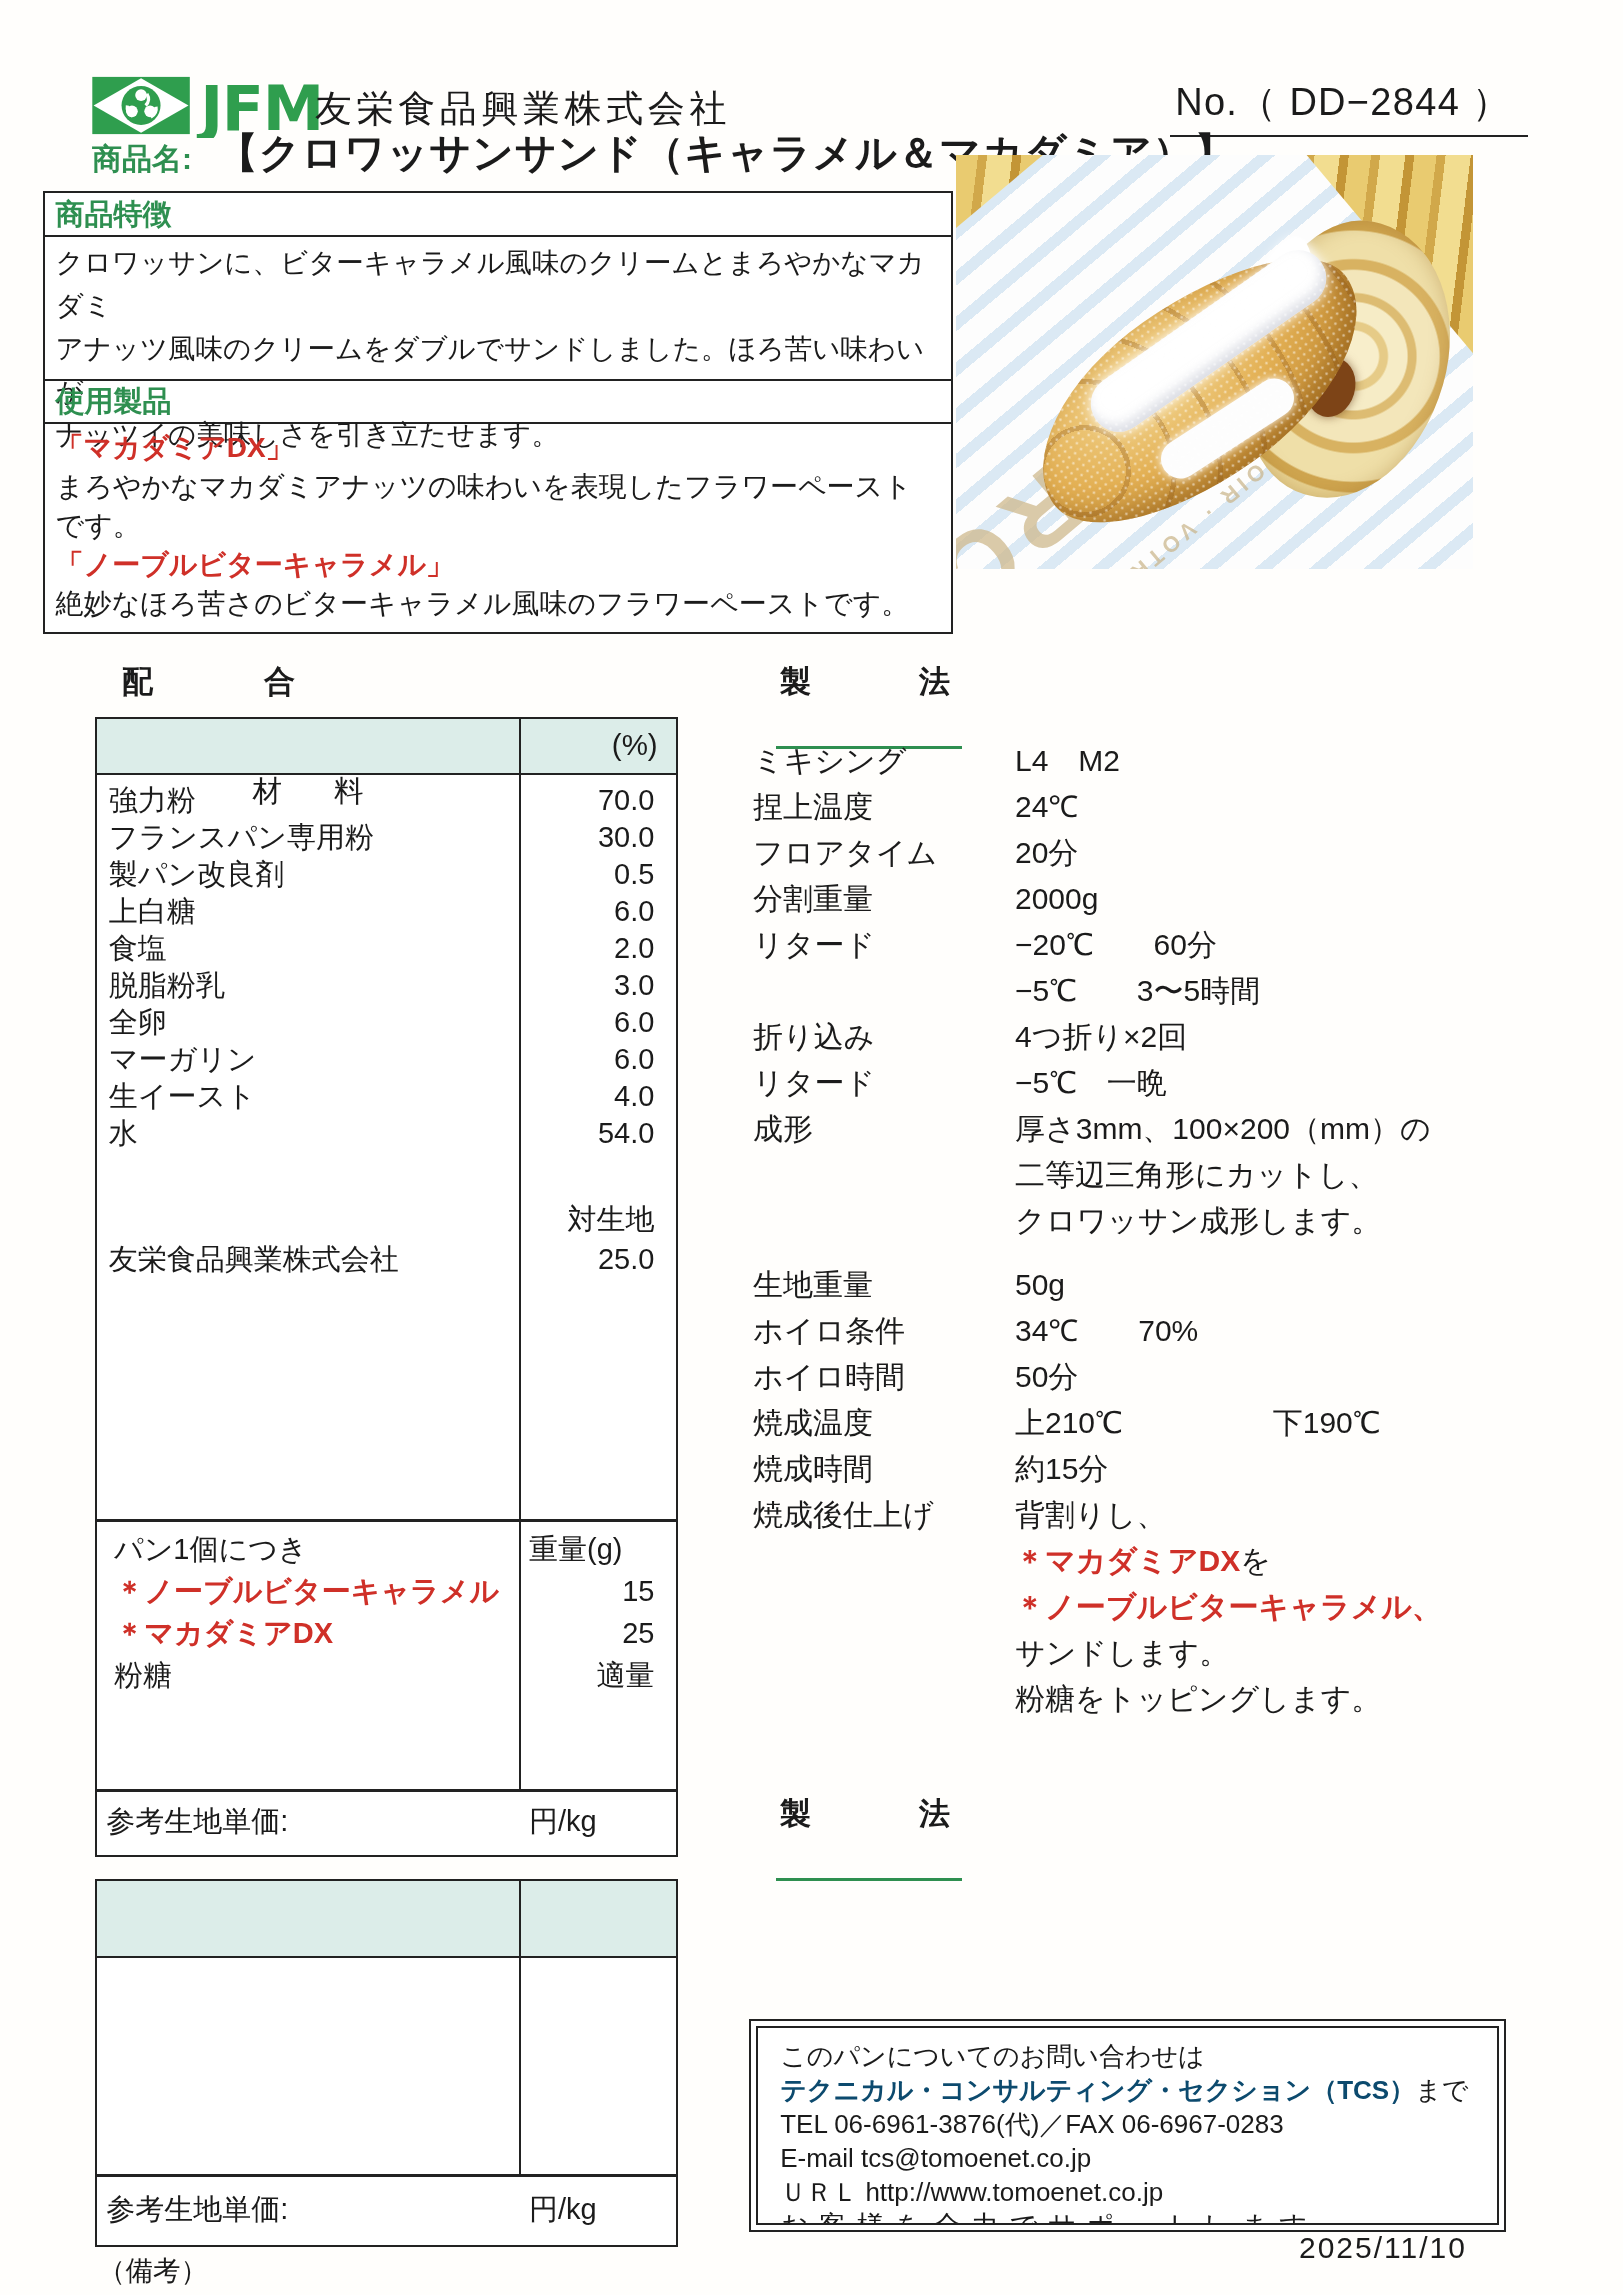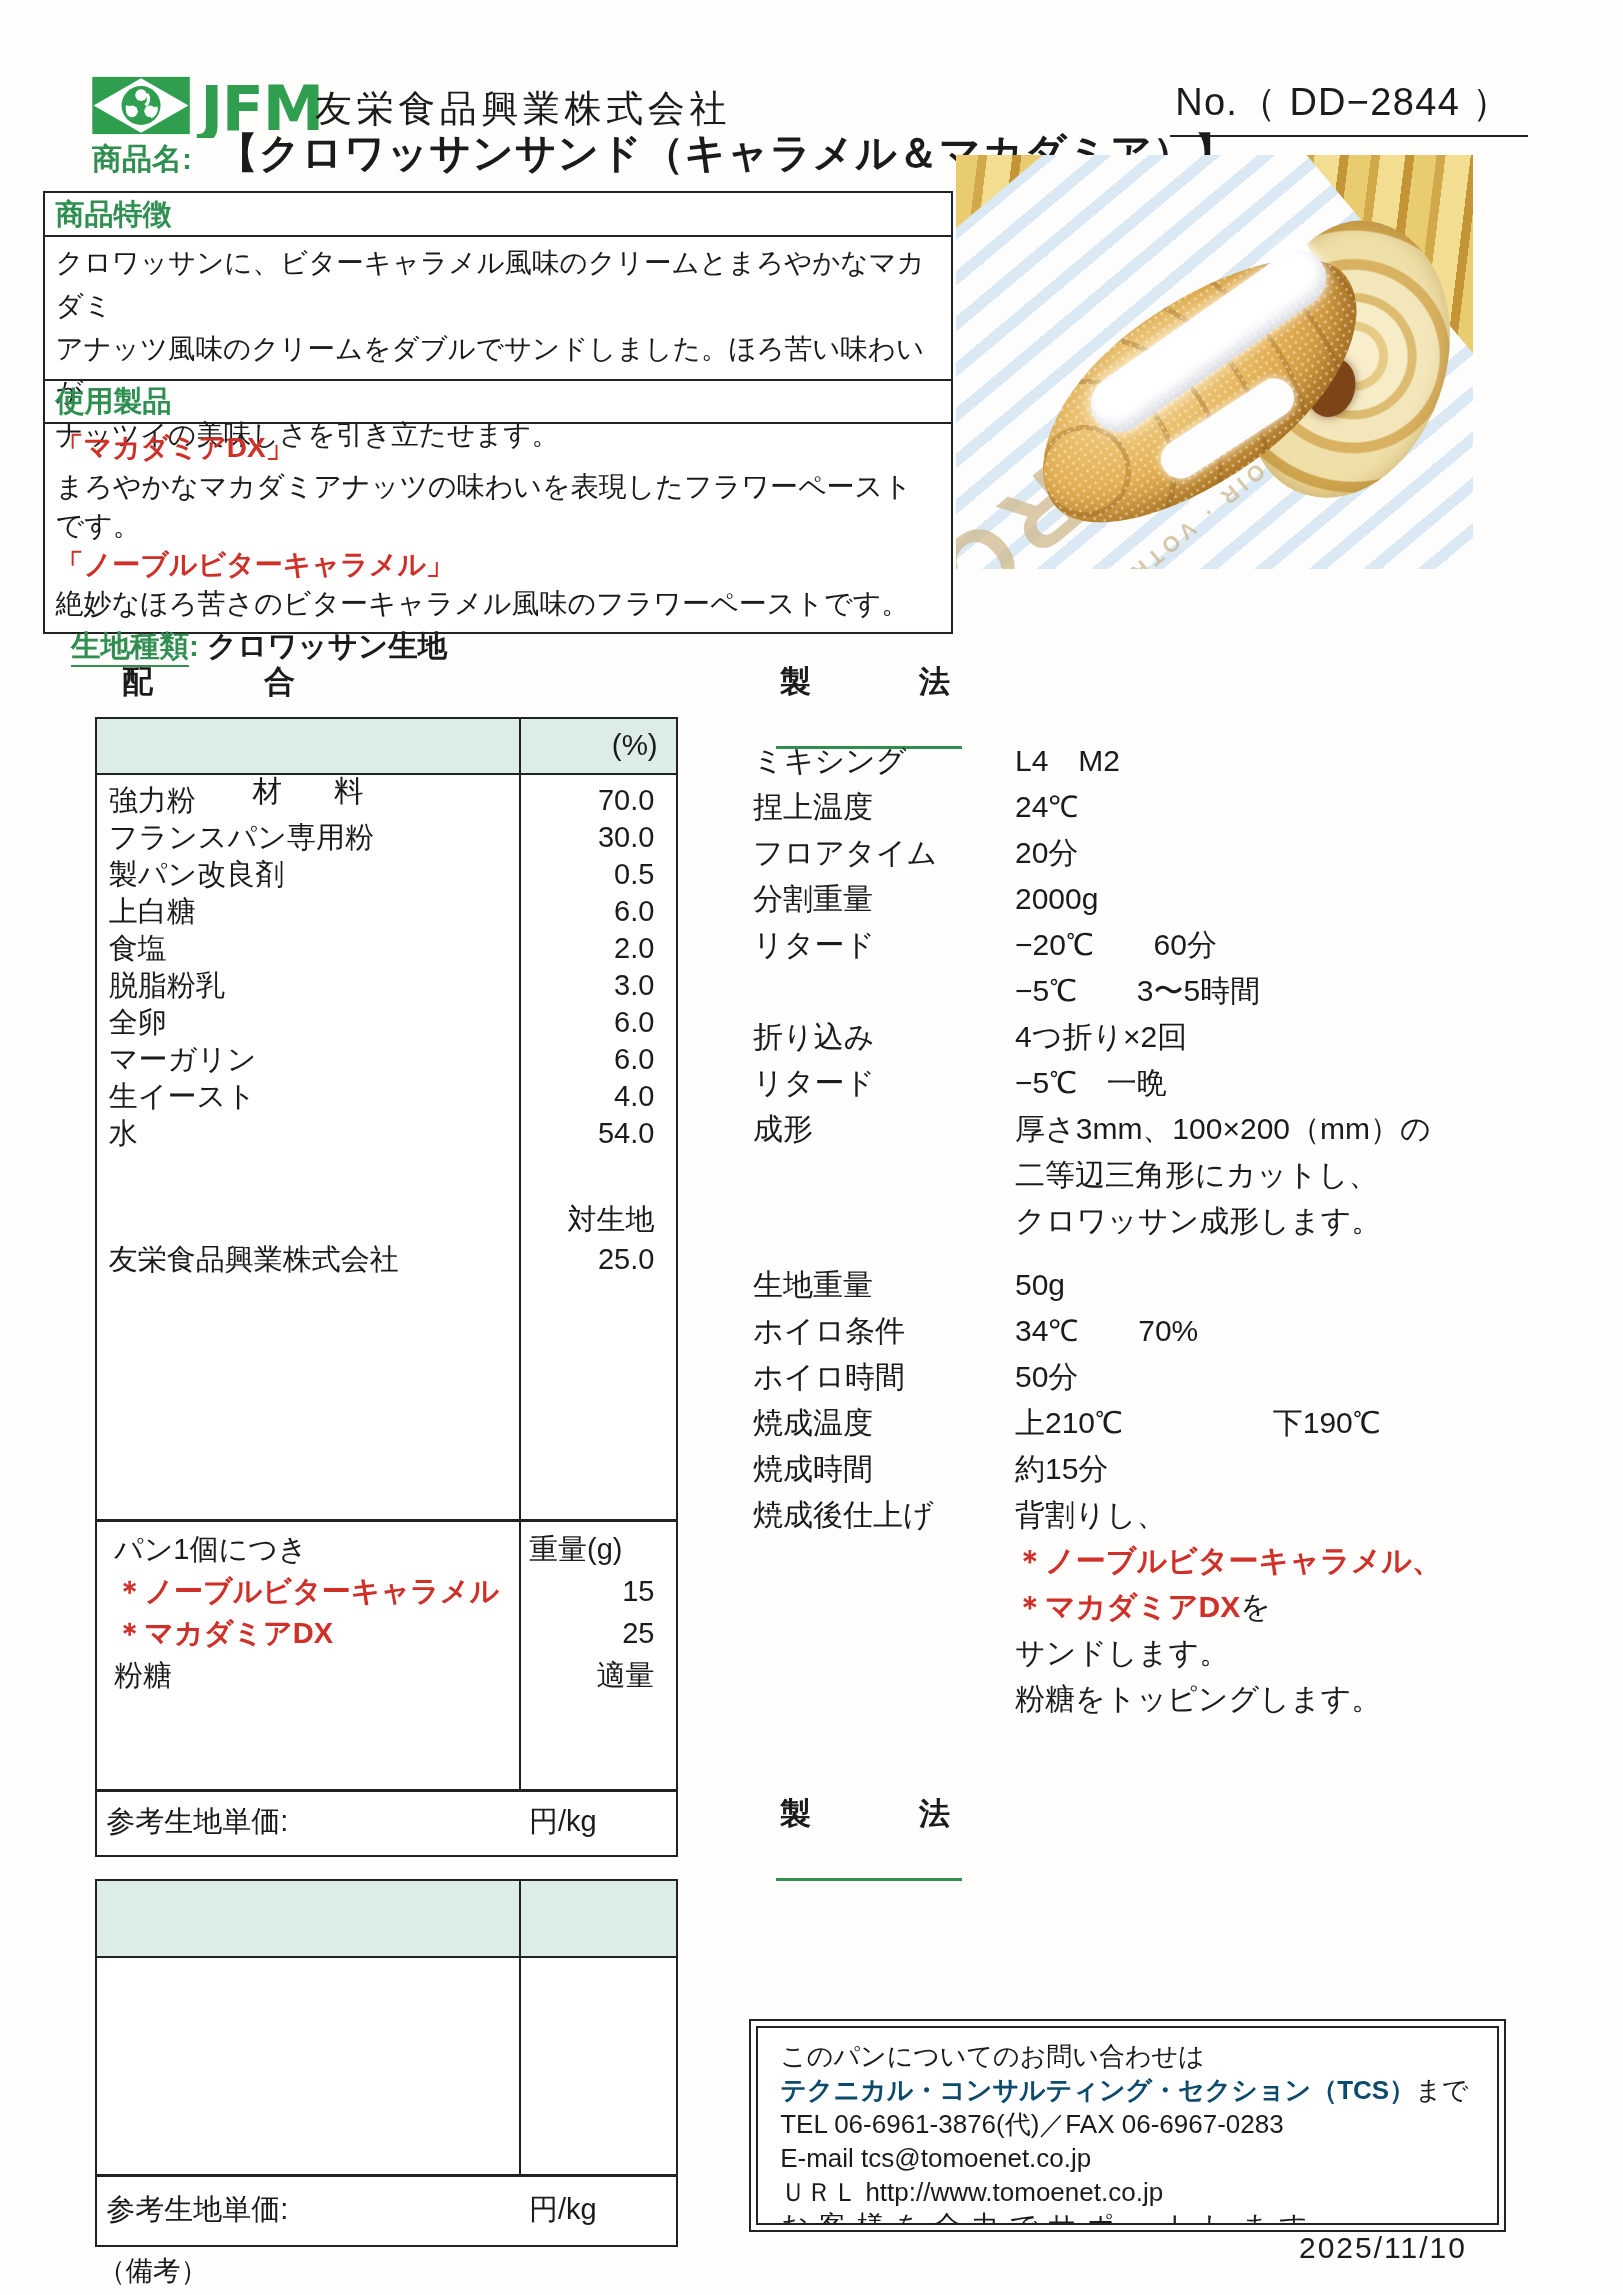--- a/index.html
+++ b/index.html
@@ -167,24 +167,20 @@
     <div class="cr-cut">
       <div class="cr-cut-cream"></div>
       <div class="cr-caramel"></div>
     </div>
     <div class="cr-body"></div>
     <div class="cr-cream"></div>
     <div class="cr-cream2"></div>
     <div class="cr-sugar"></div>
   </div>
 
-  <div class="dough">
-    <span class="g">生地種類</span><span class="g" style="border:none;">:</span>
-    <span class="b">クロワッサン生地</span>
-  </div>
 
   <div class="h-green" id="haigo-title"><span class="spread">配合</span></div>
   <div class="h-green" id="seiho-title"><span class="spread">製法</span></div>
 
   <div class="tbl1">
     <div class="thead">
       <div class="th-mat"><span class="spread">材料</span></div>
       <div class="th-pct">(%)</div>
     </div>
     <div class="vdiv1"></div>
@@ -247,22 +243,22 @@
     <div class="m-row"><span class="m-label">リタード</span><span class="m-val">−5℃　一晩</span></div>
     <div class="m-row"><span class="m-label">成形</span><span class="m-val">厚さ3mm、100×200（mm）の</span></div>
     <div class="m-row"><span class="m-label"></span><span class="m-val">二等辺三角形にカットし、</span></div>
     <div class="m-row"><span class="m-label"></span><span class="m-val">クロワッサン成形します。</span></div>
     <div class="m-row gap"><span class="m-label">生地重量</span><span class="m-val">50g</span></div>
     <div class="m-row"><span class="m-label">ホイロ条件</span><span class="m-val">34℃　　70%</span></div>
     <div class="m-row"><span class="m-label">ホイロ時間</span><span class="m-val">50分</span></div>
     <div class="m-row"><span class="m-label">焼成温度</span><span class="m-val">上210℃　　　　　下190℃</span></div>
     <div class="m-row"><span class="m-label">焼成時間</span><span class="m-val">約15分</span></div>
     <div class="m-row"><span class="m-label">焼成後仕上げ</span><span class="m-val">背割りし、</span></div>
+    <div class="m-row"><span class="m-label"></span><span class="m-val red">＊マカダミアDX</span><span>を</span></div>
     <div class="m-row"><span class="m-label"></span><span class="m-val red">＊ノーブルビターキャラメル、</span></div>
-    <div class="m-row"><span class="m-label"></span><span class="m-val red">＊マカダミアDX</span><span>を</span></div>
     <div class="m-row"><span class="m-label"></span><span class="m-val">サンドします。</span></div>
     <div class="m-row"><span class="m-label"></span><span class="m-val">粉糖をトッピングします。</span></div>
   </div>
 
   <div class="h-green" id="seiho2-title"><span class="spread">製法</span></div>
 
   <div class="tbl2">
     <div class="thead"></div>
     <div class="vdiv2"></div>
     <div class="hr2b"></div>

